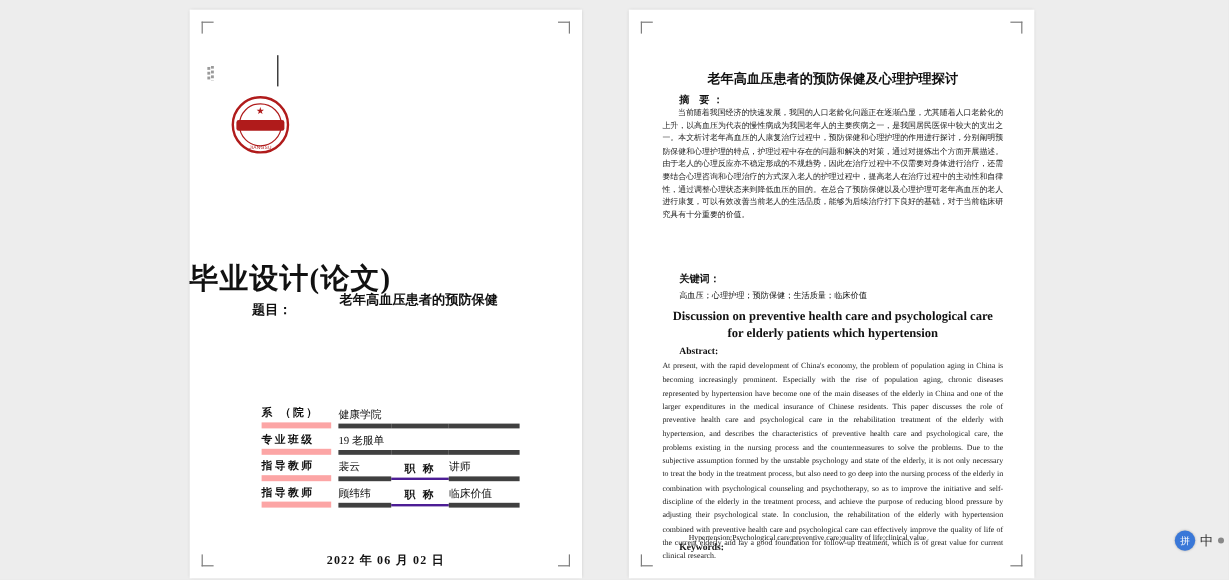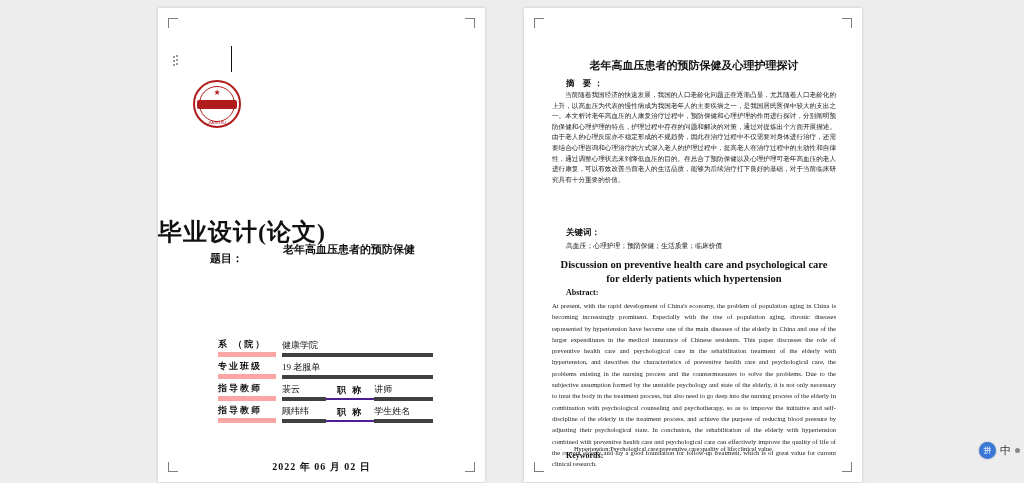--- a/index.html
+++ b/index.html
@@ -344,21 +344,21 @@
         <td class="spacer"></td>
         <td class="v">裴云</td>
         <td class="k2">职 称</td>
         <td class="v">讲师</td>
       </tr>
       <tr>
         <td class="k">指导教师</td>
         <td class="spacer"></td>
         <td class="v">顾纬纬</td>
         <td class="k2">职 称</td>
-        <td class="v">学生姓名</td>
+        <td class="v">临床价值</td>
       </tr>
     </tbody>
       </table>
 
     <div class="date-line">2022 年 06 月 02 日</div>
   </div>
 
   <div id="page2" class="page">
     <div class="crop tl" style="left:10px; top:10px;"></div>
     <div class="crop tr" style="right:10px; top:10px;"></div>

